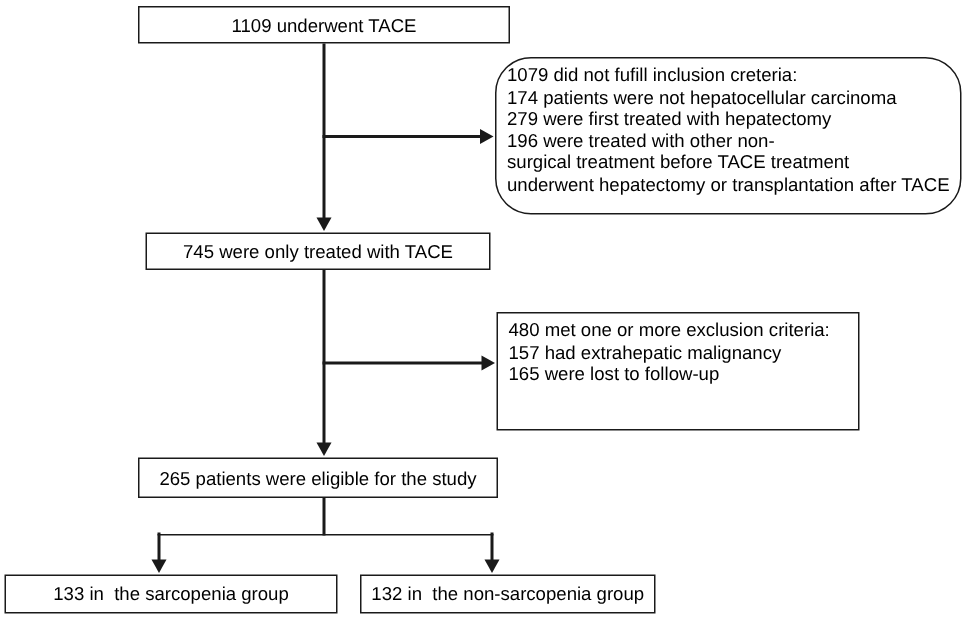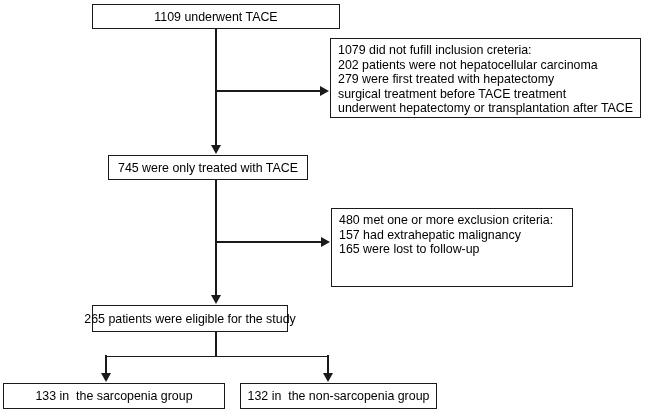--- a/index.html
+++ b/index.html
@@ -67,24 +67,24 @@
     position: absolute;
     width: 0;
     height: 0;
     border-top: 5.5px solid transparent;
     border-bottom: 5.5px solid transparent;
     border-left: 9px solid #1a1a1a;
   }
 
   
   #box-enrolled      { left: 92px;  top: 4px;   width: 248px; height: 25px; }
-  #box-excluded-1    { left: 330px; top: 38px;  width: 311px; height: 80px; }
-  #box-tace-only     { left: 108px;  top: 155px; width: 200px; height: 25px; }
+  #box-excluded-1    { left: 330px; top: 38px;  width: 311px; height: 105px; border-radius: 24px; }
+  #box-tace-only     { left: 97px;  top: 155px; width: 230px; height: 25px; }
   #box-excluded-2    { left: 331px; top: 208px; width: 242px; height: 79px; }
-  #box-eligible      { left: 92px;  top: 305px; width: 196px; height: 27px; }
+  #box-eligible      { left: 92px;  top: 305px; width: 240px; height: 27px; }
   #box-sarcopenia    { left: 3px;   top: 383px; width: 222px; height: 26px; }
   #box-nonsarcopenia { left: 240px; top: 383px; width: 197px; height: 26px; }
 
   
   #trunk-1   { left: 215px; top: 29px;  height: 117px; }
   #trunk-1-arrow { left: 210.5px; top: 145px; }
   
   #branch-1  { left: 215px; top: 90px;  width: 107px; }
   #branch-1-arrow { left: 320px; top: 85.5px; }
 
@@ -113,22 +113,23 @@
   </div>
 
   <div class="vline" id="trunk-1"></div>
   <div class="arrow-down" id="trunk-1-arrow"></div>
 
   <div class="hline" id="branch-1"></div>
   <div class="arrow-right" id="branch-1-arrow"></div>
 
   <div class="box box-list" id="box-excluded-1">
     <div class="line">1079 did not fufill inclusion creteria:</div>
-    <div class="line">202 patients were not hepatocellular carcinoma</div>
+    <div class="line">174 patients were not hepatocellular carcinoma</div>
     <div class="line">279 were first treated with hepatectomy</div>
+    <div class="line">196 were treated with other non-</div>
     <div class="line">surgical treatment before TACE treatment</div>
     <div class="line">underwent hepatectomy or transplantation after TACE</div>
   </div>
 
   <div class="box box-center" id="box-tace-only">
     <span class="box-text">745 were only treated with TACE</span>
   </div>
 
   <div class="vline" id="trunk-2"></div>
   <div class="arrow-down" id="trunk-2-arrow"></div>

